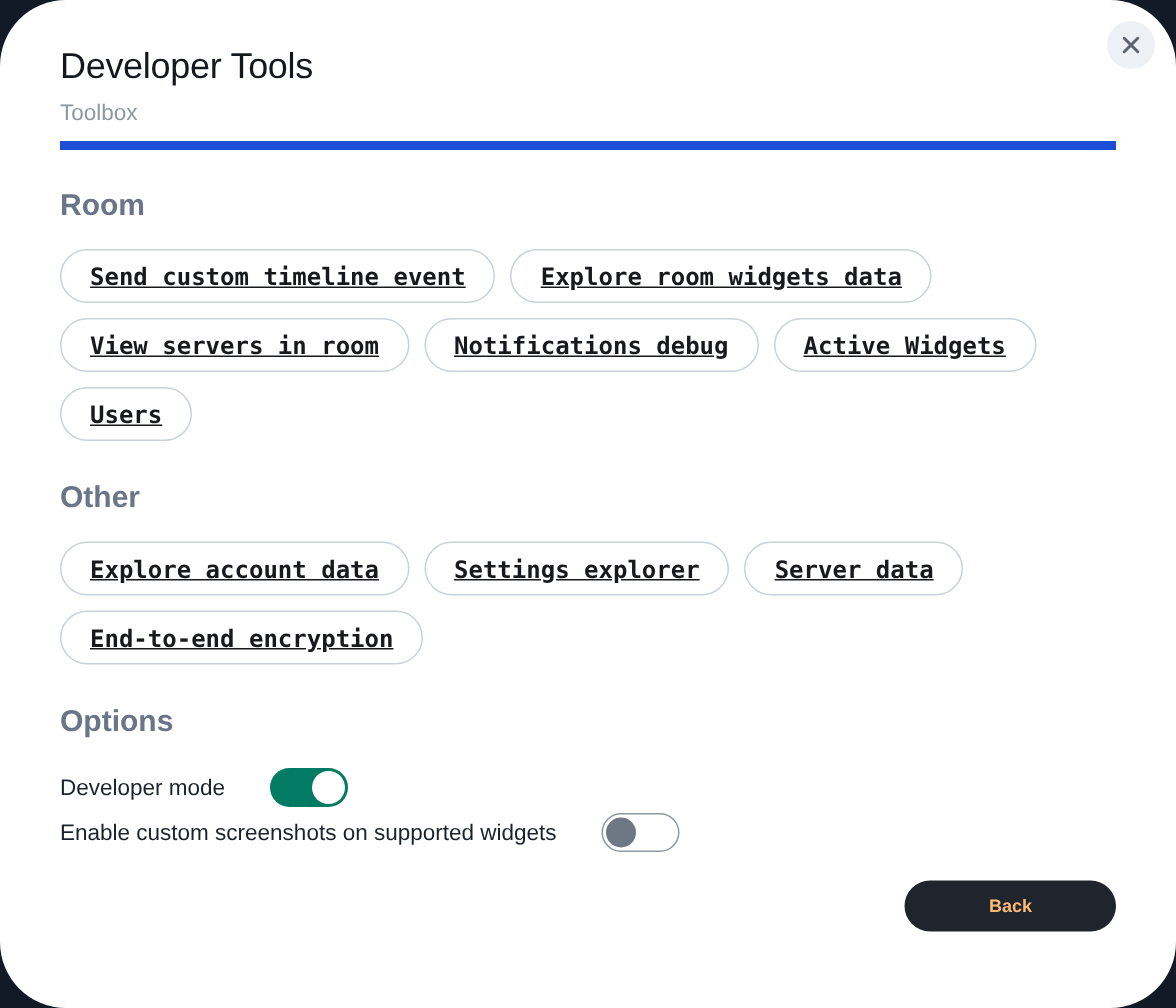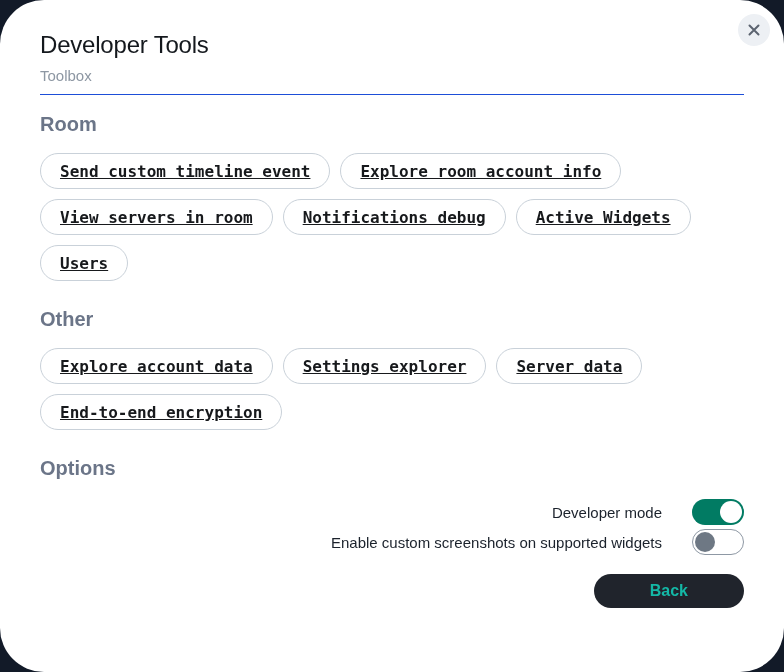--- a/index.html
+++ b/index.html
@@ -26,48 +26,48 @@
   h1.title{
     margin:0;
     font-size:24px;line-height:30px;font-weight:normal;
     color:#14181d;letter-spacing:-0.2px;
   }
   .subtitle{
     margin:6px 0 0 0;
     font-size:15px;line-height:20px;
     color:#8d97a3;
     padding-bottom:8px;
-    border-bottom:1px solid #1d4ed8;
+    border-bottom:6px solid #1d4ed8;
   }
   h2.section-heading{
     margin:27px 0 18px 0;
     font-size:20px;line-height:22px;font-weight:bold;
     color:#6b7588;
   }
-  h2.section-heading.first{margin-top:18px;}
+  h2.section-heading.first{margin-top:26px;}
   .btn-group{
     display:flex;flex-wrap:wrap;gap:10px;
   }
   .pill-btn{
     height:36px;
     box-sizing:border-box;
     border:1px solid #c9d1d9;
     border-radius:18px;
     background:#ffffff;
     padding:0 19px;
     font-family:"DejaVu Sans Mono",monospace;
     font-weight:bold;
     font-size:16px;
     color:#17191c;
     cursor:pointer;
     display:flex;align-items:center;text-decoration:underline;
   }
   .option-row{
     height:30px;
-    display:flex;align-items:center;justify-content:flex-end;gap:30px;
+    display:flex;align-items:center;justify-content:flex-start;gap:30px;
   }
   .option-label{
     font-size:15px;color:#1b222c;
   }
   .toggle{
     position:relative;
     width:52px;height:26px;
     border-radius:13px;
     box-sizing:border-box;
     cursor:pointer;
@@ -86,23 +86,23 @@
     background:#6e7884;
   }
   .footer{
     margin-top:17px;
     display:flex;justify-content:flex-end;
   }
   .back-btn{
     height:34px;
     border:none;border-radius:17px;
     background:#20242c;
-    color:#14b8a6;
+    color:#fdba74;
     font-family:"Liberation Sans",sans-serif;
-    font-weight:bold;font-size:16px;
+    font-weight:bold;font-size:12px;
     padding:0 56px;
     cursor:pointer;
   }
 </style>
 </head>
 <body>
 
 <div class="dialog">
 
   <button class="close-btn">
@@ -110,21 +110,21 @@
       <path d="M2.5 2.5 L11.5 11.5 M11.5 2.5 L2.5 11.5" stroke="#5c6470" stroke-width="2" stroke-linecap="round" fill="none"></path>
     </svg>
   </button>
 
   <h1 class="title">Developer Tools</h1>
   <div class="subtitle">Toolbox</div>
 
   <h2 class="section-heading first">Room</h2>
   <div class="btn-group">
     <button class="pill-btn">Send custom timeline event</button>
-    <button class="pill-btn">Explore room account info</button>
+    <button class="pill-btn">Explore room widgets data</button>
     <button class="pill-btn">View servers in room</button>
     <button class="pill-btn">Notifications debug</button>
     <button class="pill-btn">Active Widgets</button>
     <button class="pill-btn">Users</button>
   </div>
 
   <h2 class="section-heading">Other</h2>
   <div class="btn-group">
     <button class="pill-btn">Explore account data</button>
     <button class="pill-btn">Settings explorer</button>

